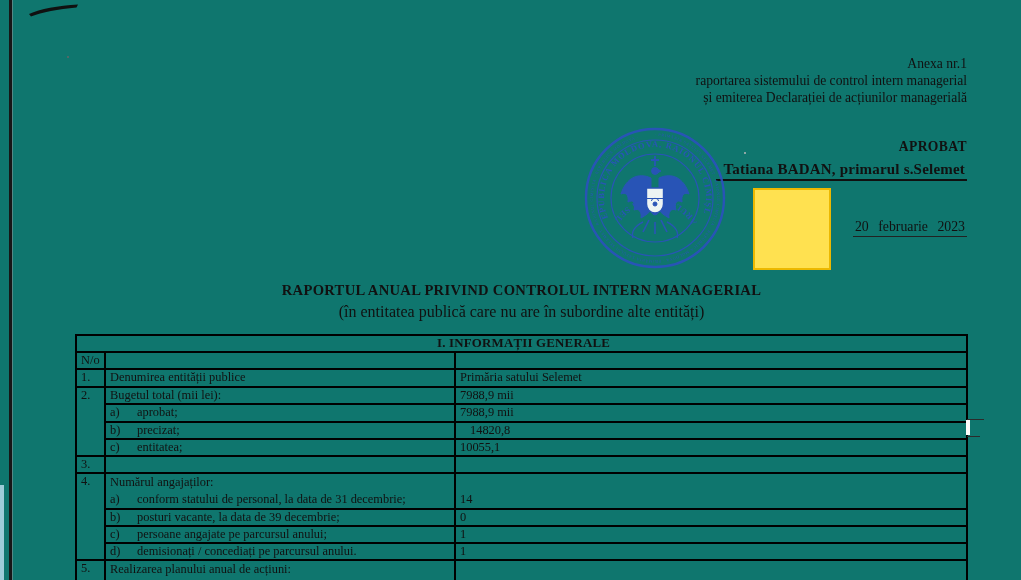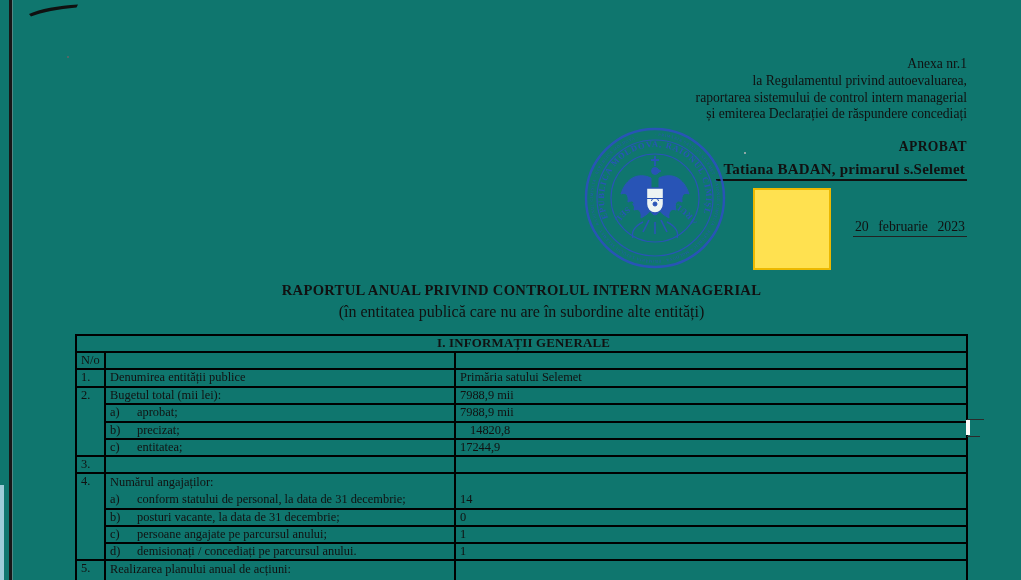--- a/index.html
+++ b/index.html
@@ -62,23 +62,22 @@
   <div class="scan-edge-soft"></div>
   <div class="scan-blue"></div>
   <svg class="corner-mark" width="90" height="22">
     <path d="M29 14 C 40 9, 58 5.5, 78 4.5 L 76.5 7.5 C 58 9, 42 12.5, 31 16.5 Z" fill="#101010"></path>
   </svg>
   <div class="speck" style="left:67px;top:56px;width:2px;height:2px;"></div>
   <div class="speck" style="left:744px;top:152px;width:2px;height:2px;background:#b9b9b9;"></div>
 
   <div class="anexa">
     <div>Anexa nr.1</div>
-    <div>la Regulamentul privind autoevaluarea,</div>
     <div>raportarea sistemului de control intern managerial</div>
-    <div>și emiterea Declarației de răspundere concediați</div>
+    <div>și emiterea Declarației de acțiunilor managerială</div>
   </div>
 
   <div class="aprobat">APROBAT</div>
   <div class="approved-name">Tatiana BADAN, primarul s.Selemet</div>
   <div class="yellow-note"></div>
   <div class="date-line">20  februarie  2023</div>
 
   <svg class="stamp" viewBox="0 0 144 144" width="144" height="144">
     <g stroke="#2b52bd" fill="none">
       <circle cx="72" cy="72" r="69" stroke-width="2.4"></circle>
@@ -150,40 +149,40 @@
       <tr class="h18">
         <td><span class="let">a)</span><span>aprobat;</span></td>
         <td>7988,9 mii</td>
       </tr>
       <tr class="h17">
         <td><span class="let">b)</span><span>precizat;</span></td>
         <td class="indent">14820,8</td>
       </tr>
       <tr class="h16">
         <td><span class="let">c)</span><span>entitatea;</span></td>
-        <td>17244,9</td>
+        <td>10055,1</td>
       </tr>
       <tr class="h16">
         <td class="no-cell">3.</td>
         <td></td>
         <td></td>
       </tr>
       <tr class="h34">
         <td class="no-cell vmid" rowspan="4">4.</td>
         <td class="two">
           <div class="ln">Numărul angajaților:</div>
           <div class="ln"><span class="let">a)</span><span>conform statului de personal, la data de 31 decembrie;</span></div>
         </td>
         <td class="two">
           <div class="ln">&nbsp;</div>
           <div class="ln">14</div>
         </td>
       </tr>
       <tr class="h17">
-        <td><span class="let">b)</span><span>posturi vacante, la data de 31 decembrie;</span></td>
+        <td><span class="let">b)</span><span>posturi vacante, la data de 39 decembrie;</span></td>
         <td>0</td>
       </tr>
       <tr class="h17">
         <td><span class="let">c)</span><span>persoane angajate pe parcursul anului;</span></td>
         <td>1</td>
       </tr>
       <tr class="h16">
         <td><span class="let">d)</span><span>demisionați / concediați  pe parcursul anului.</span></td>
         <td>1</td>
       </tr>

